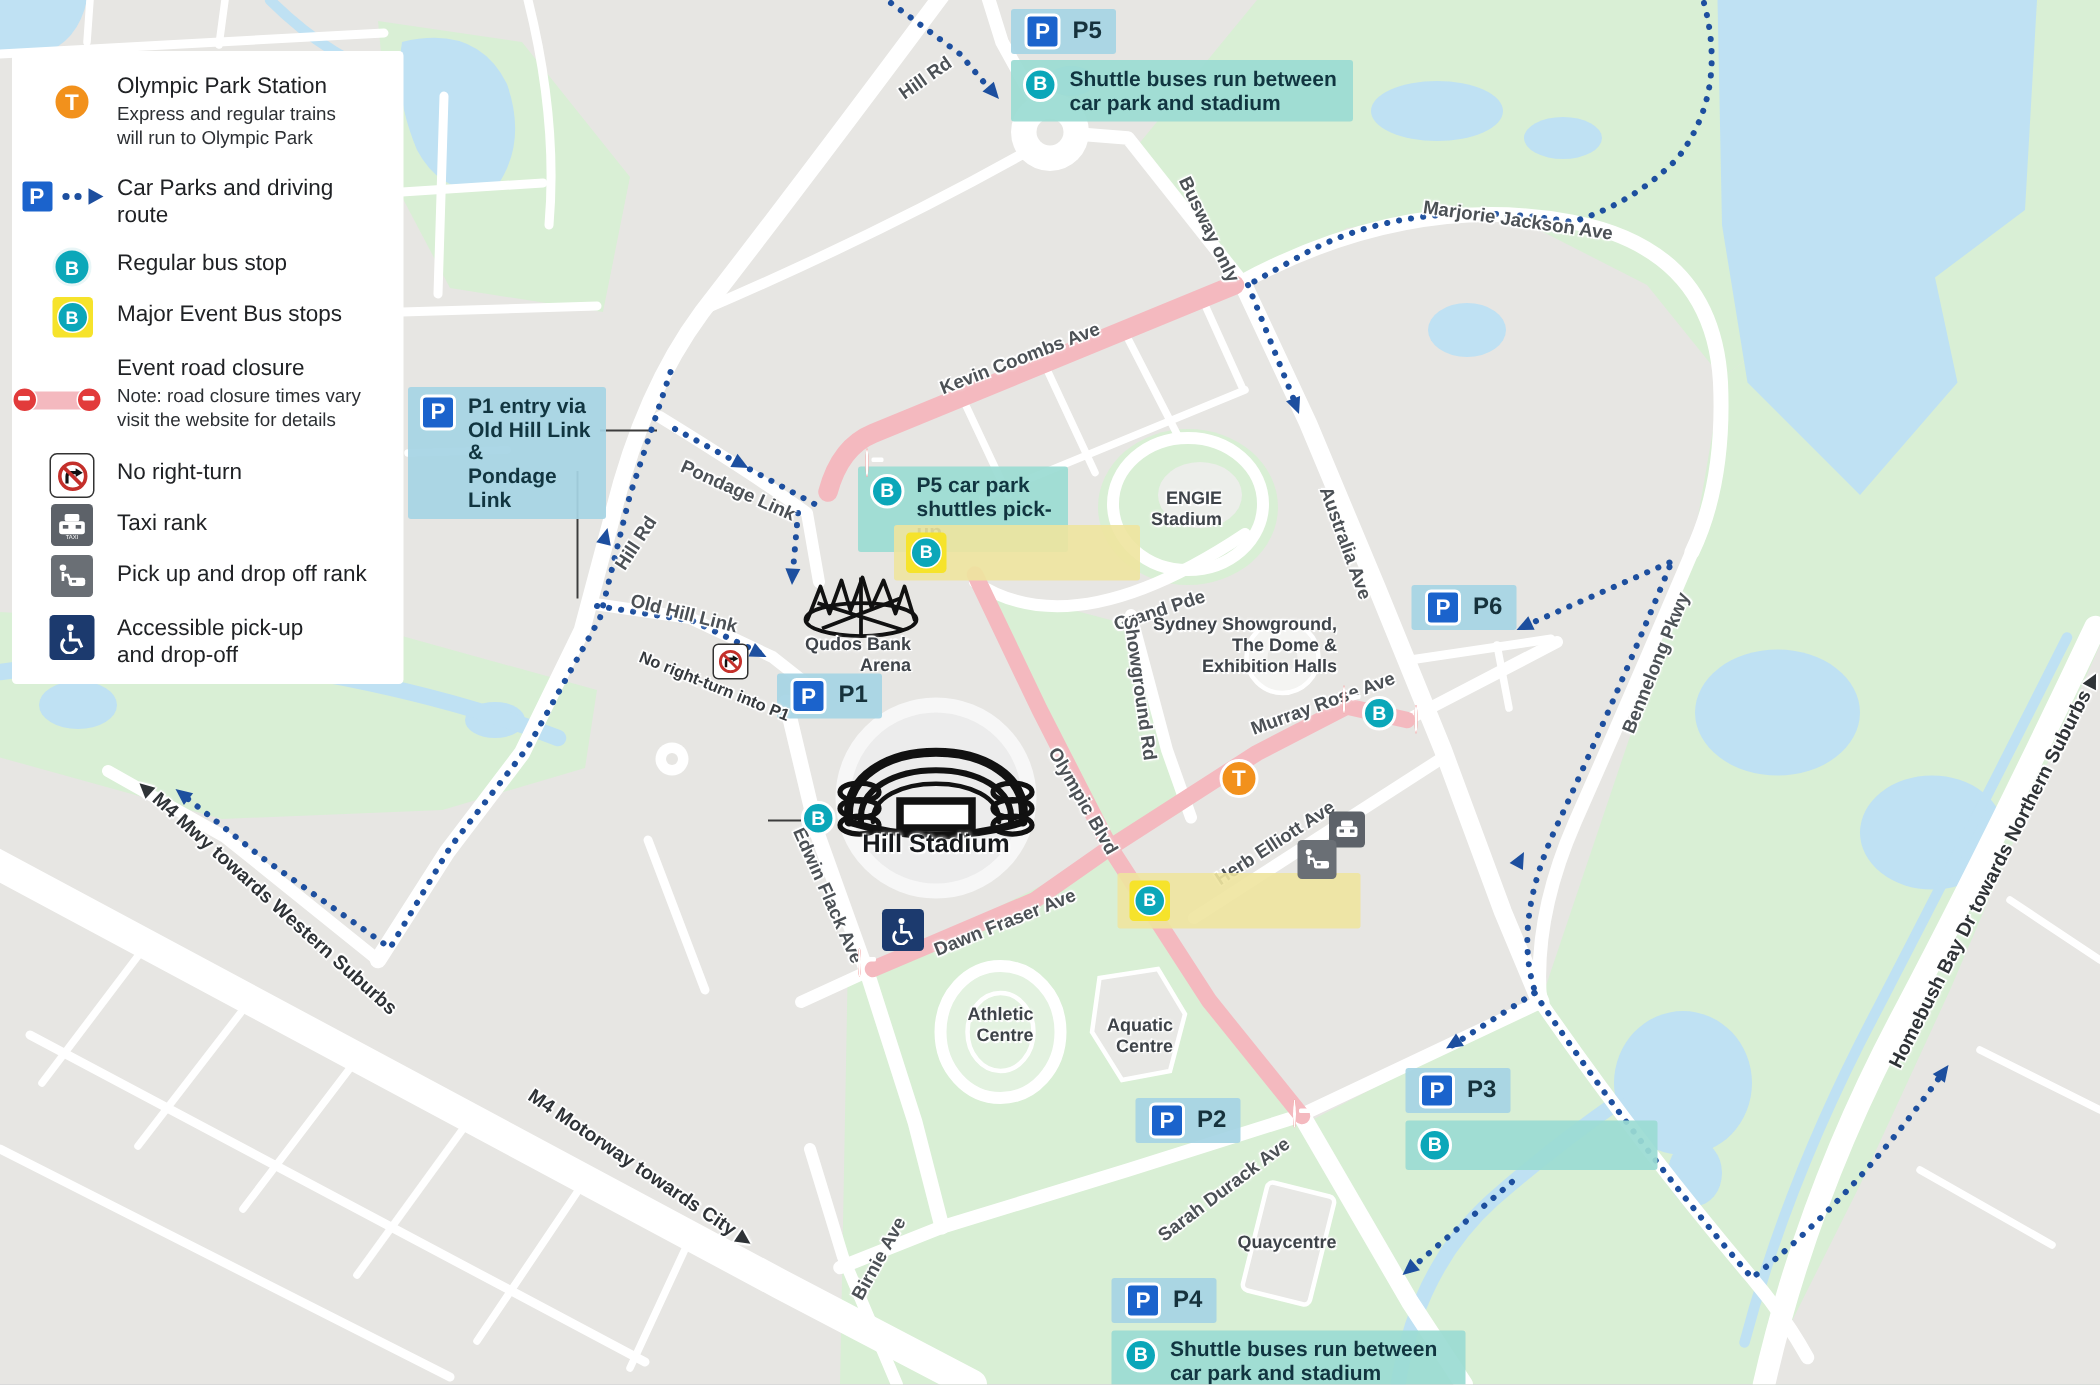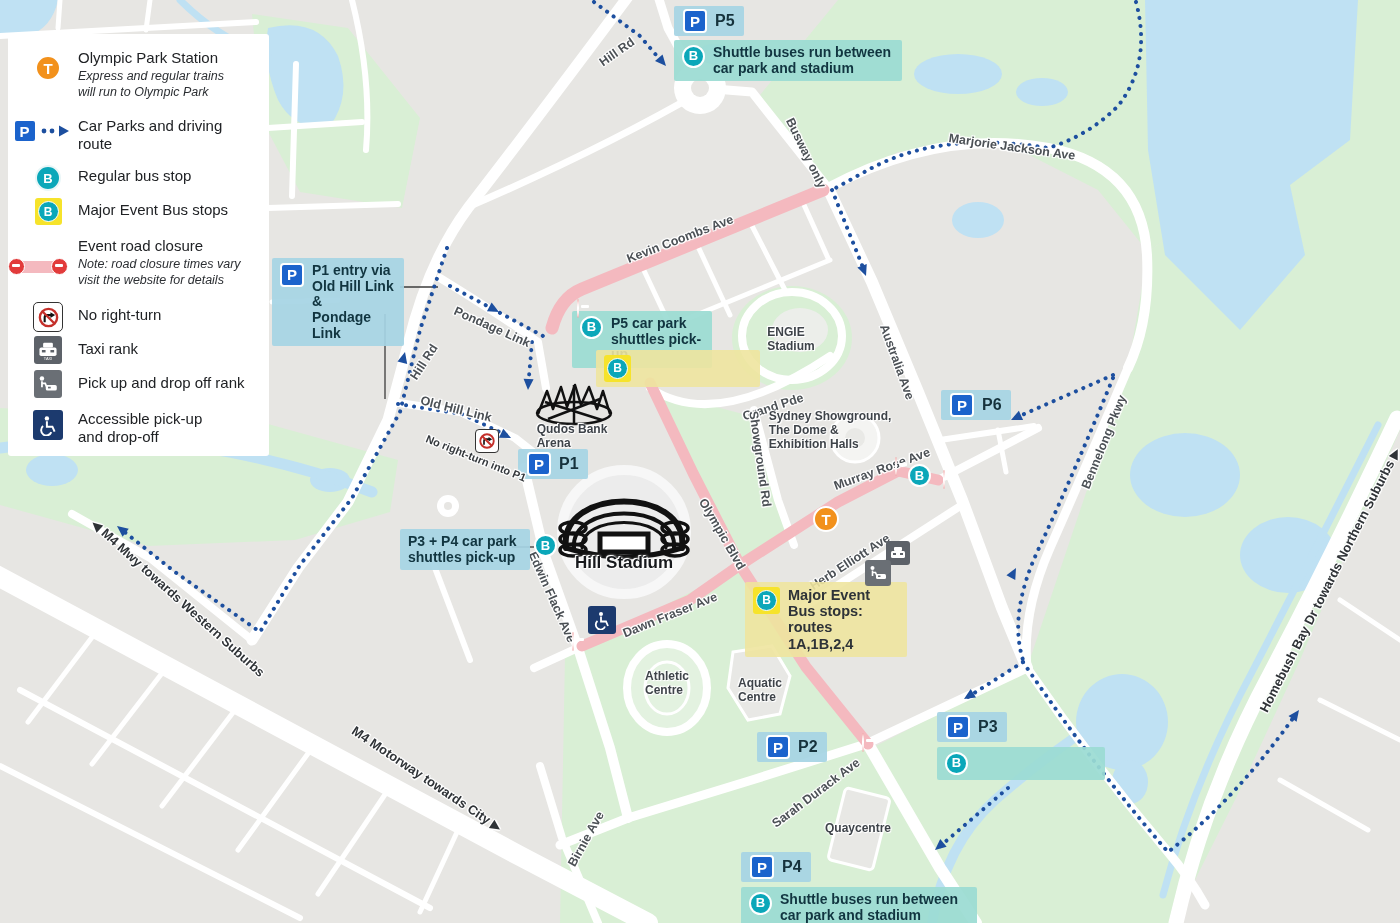--- a/index.html
+++ b/index.html
@@ -23,40 +23,40 @@
          background:#f2911c;color:#fff;font-weight:bold;font-size:15px;border-radius:50%;
          border:2px solid #fff;box-sizing:border-box;}
   .noentry{width:16px;height:16px;border-radius:50%;background:#e23b3b;border:1.5px solid #fff;
          box-sizing:border-box;position:relative;flex:0 0 auto;}
   .noentry::after{content:"";position:absolute;left:2.5px;top:5px;width:8px;height:3px;
          background:#fff;border-radius:1px;}
   .sq-ico{display:flex;align-items:center;justify-content:center;border-radius:3px;flex:0 0 auto;}
   
   .rlabel{position:absolute;font-size:12.5px;font-weight:600;color:#4c5156;white-space:nowrap;
          text-shadow:0 0 3px #fff,0 0 3px #fff,1px 1px 0 #fff,-1px -1px 0 #fff,1px -1px 0 #fff,-1px 1px 0 #fff;}
-  .plabel{position:absolute;font-size:12px;font-weight:600;color:#3e4349;text-align:left;line-height:1.15;
+  .plabel{position:absolute;font-size:12px;font-weight:600;color:#3e4349;text-align:right;line-height:1.15;
          text-shadow:0 0 3px #fff,0 0 3px #fff,1px 1px 0 #fff,-1px -1px 0 #fff;}
   .badge{position:absolute;display:flex;align-items:center;gap:8px;padding:3px 9px;
          background:rgba(166,212,228,.93);border-radius:2px;font-size:16px;font-weight:600;color:#16323c;}
   .co{position:absolute;display:flex;align-items:flex-start;gap:8px;padding:5px 8px;border-radius:2px;
          font-size:14px;font-weight:700;color:#113540;line-height:1.12;}
   .co.teal{background:rgba(155,219,211,.93);}
   .co.blue{background:rgba(166,212,228,.93);}
   .co.yellow{background:rgba(238,228,158,.9);color:#2e3338;}
   .co .txt{white-space:pre-line;}
   
   .station{position:absolute;background:#1e1e1e;color:#fff;border-radius:2px;padding:4px 12px 6px 12px;}
   .station-title{font-size:22px;font-weight:600;letter-spacing:.3px;}
   .station-exit{font-size:11.5px;margin-top:1px;display:flex;align-items:center;gap:6px;color:#f2f2f2;}
   
   #legend{position:absolute;left:8px;top:34px;width:261px;height:422px;background:#fff;border-radius:3px;}
   .lg-row{position:absolute;left:0;width:100%;}
   .lg-ic{position:absolute;left:16px;width:48px;display:flex;justify-content:center;}
   .lg-tx{position:absolute;left:70px;right:8px;font-size:15px;color:#202225;font-weight:500;line-height:1.2;}
-  .lg-note{position:absolute;left:70px;right:4px;font-size:12.5px;font-style:italic;color:#2c2f33;line-height:1.25;}
+  .lg-note{position:absolute;left:70px;right:4px;font-size:12.5px;color:#2c2f33;line-height:1.25;}
   .closure-bar{position:relative;width:56px;height:12px;background:#f4b9bf;border-radius:6px;margin-top:2px;}
   .closure-bar .noentry{position:absolute;top:-3px;width:17px;height:17px;}
 </style>
 </head>
 <body>
 
 <div id="stage">
 
   
   <svg id="basemap" width="1400" height="923" viewBox="0 0 1400 923">
@@ -346,31 +346,24 @@
   <div class="co teal" style="left:572px;top:311px;width:124px;">
     <span class="b-ico">B</span>
     <span class="txt">P5 car park
 shuttles pick-up</span>
   </div>
   <div class="co yellow" style="left:596px;top:350px;width:148px;font-size:14.5px;">
     <span class="meb-ico">
         <span class="b-ico">B</span>
       </span>
   </div>
-  <div class="co blue" style="left:400px;top:529px;width:114px;">
-    <span class="txt">P3 + P4 car park
-shuttles pick-up</span>
-  </div>
   <div class="co yellow" style="left:745px;top:582px;width:146px;font-size:14.5px;">
     <span class="meb-ico">
         <span class="b-ico">B</span>
       </span>
-    <span class="txt">Major Event
-Bus stops:
-routes 1A,1B,2,4</span>
   </div>
   <div class="co teal" style="left:937px;top:747px;width:152px;">
     <span class="b-ico" style="align-self:center;">B</span>
   </div>
   <div class="co teal" style="left:741px;top:887px;width:220px;">
     <span class="b-ico">B</span>
     <span class="txt">Shuttle buses run between
 car park and stadium</span>
   </div>
   <div class="rlabel pre" style="left:476px;top:458px;transform:translate(-50%,-50%) rotate(22deg);font-size:11px;text-align:center;color:#35393d;">No right-turn

